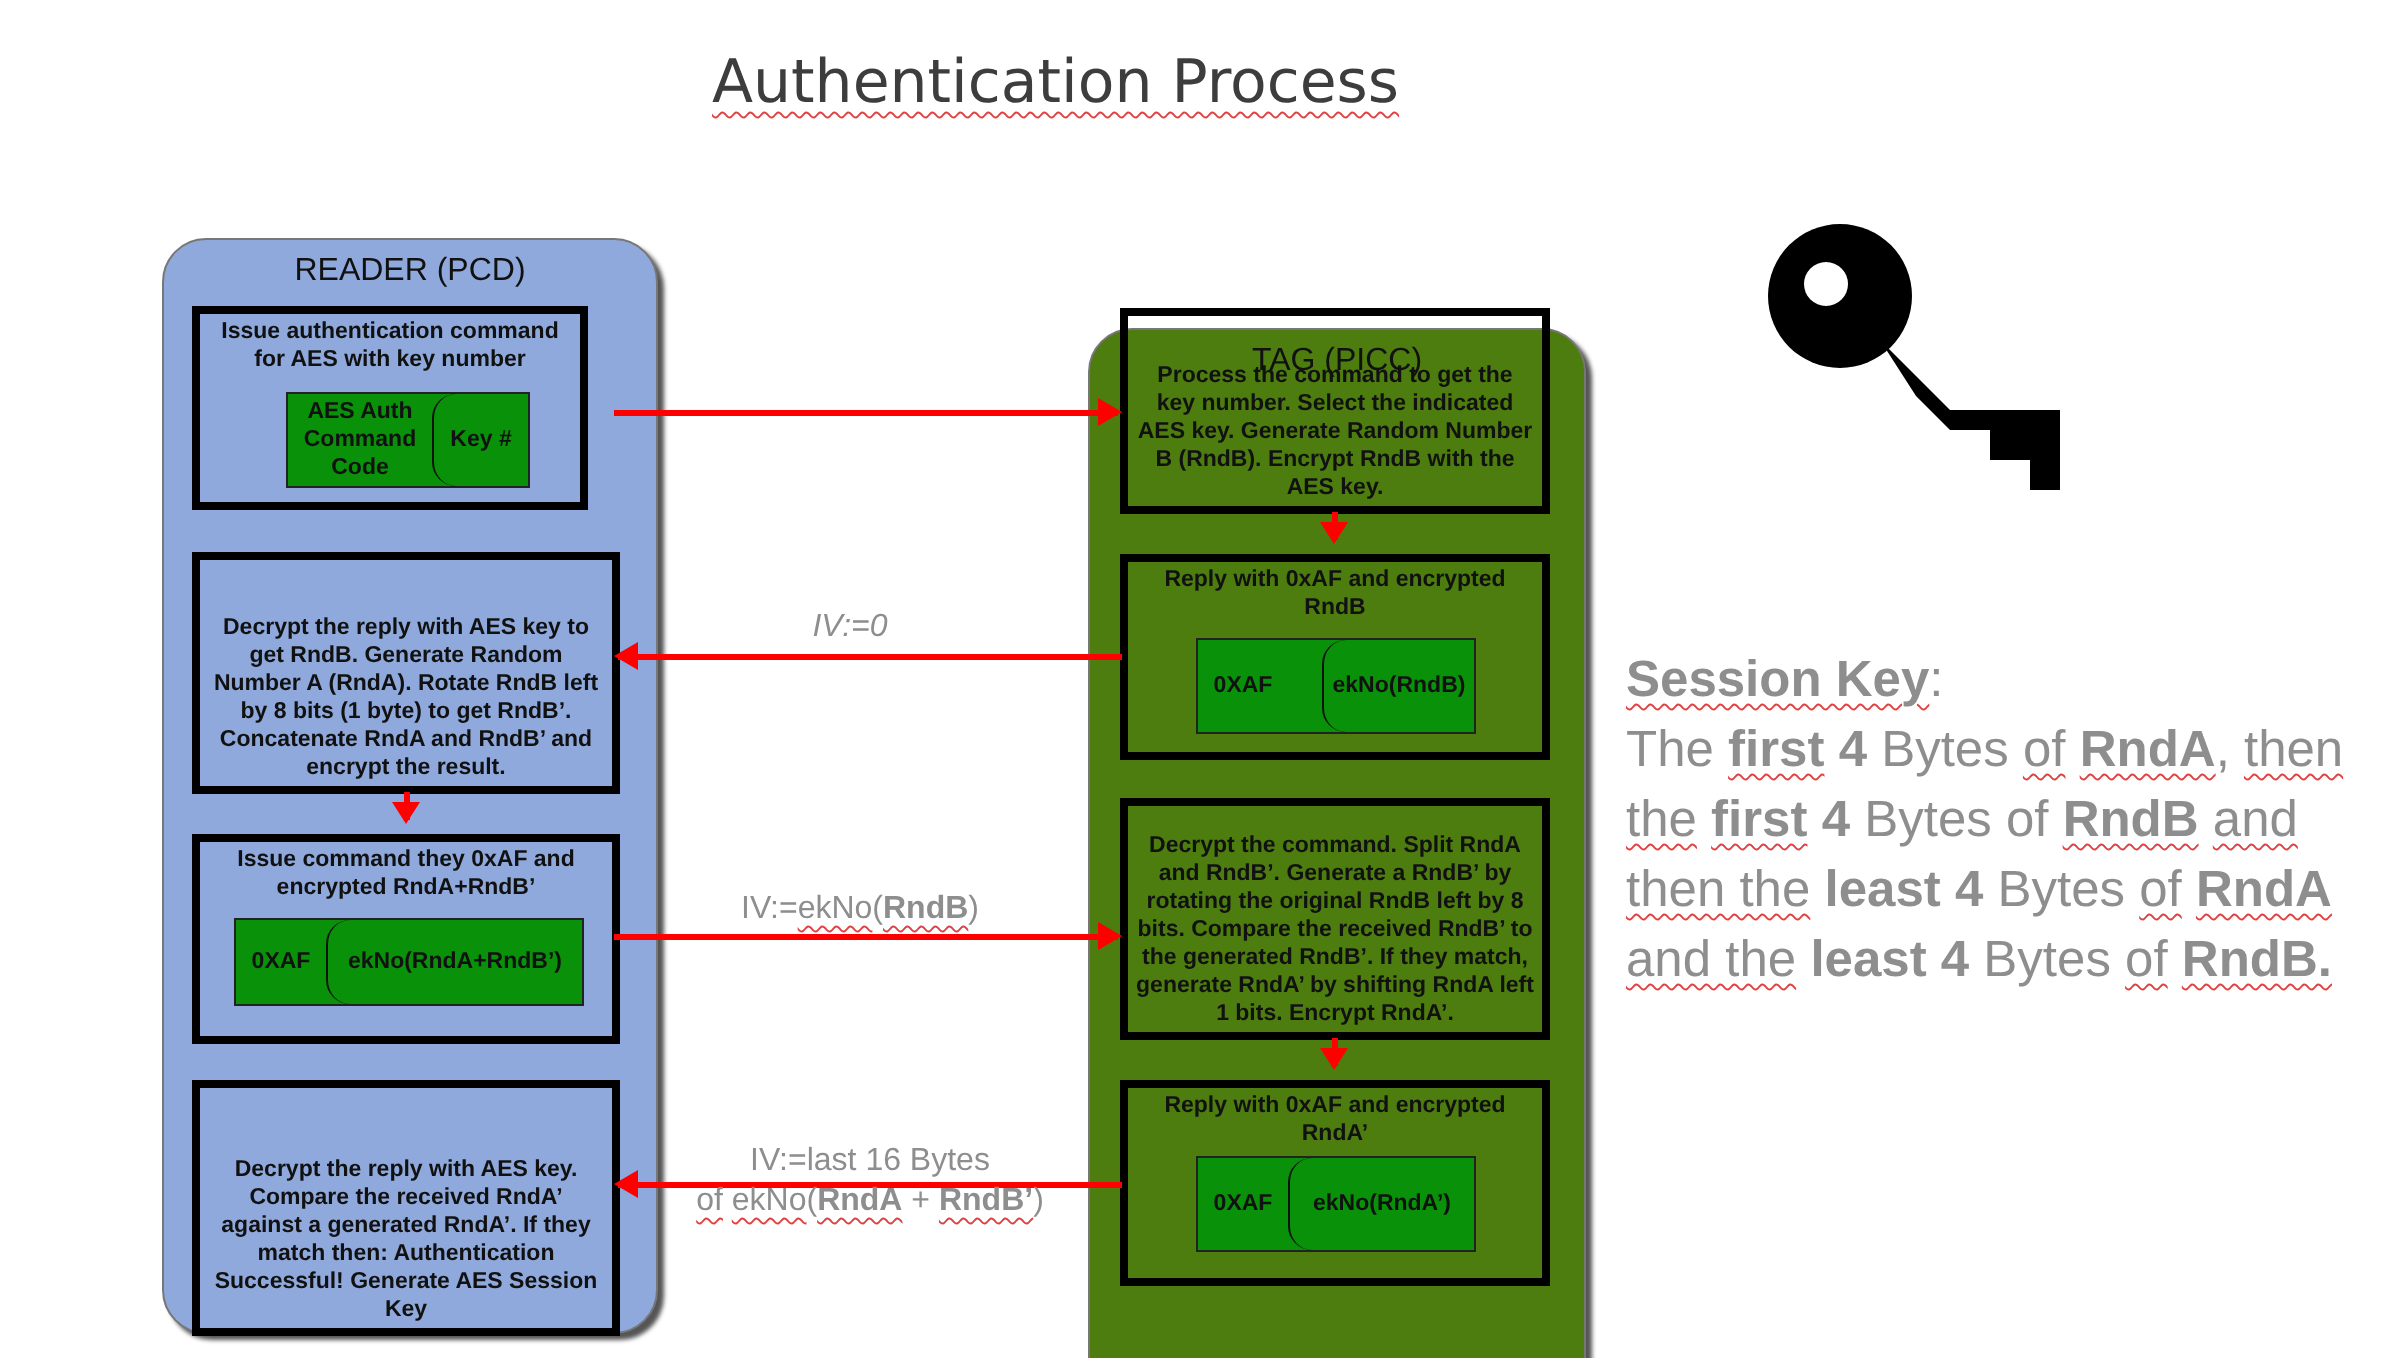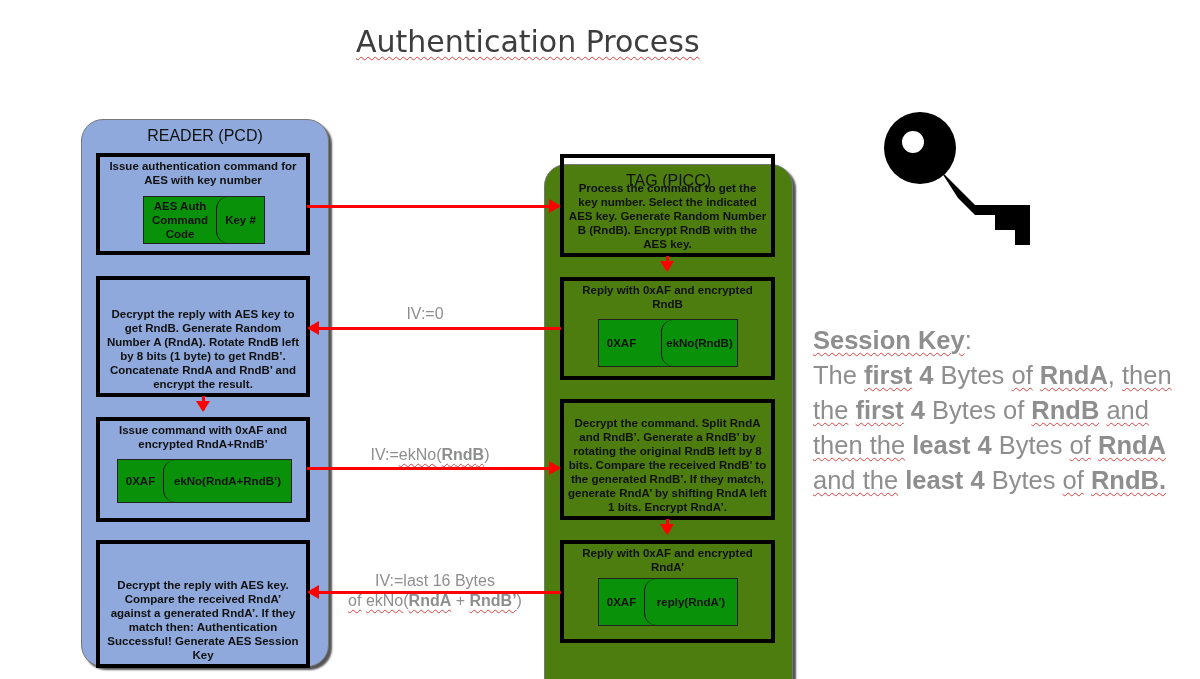--- a/index.html
+++ b/index.html
@@ -29,34 +29,34 @@
 </style>
 </head>
 <body>
 
 <div class="title">Authentication Process</div>
 
 <div class="lane reader">
   <div class="lane-title">READER (PCD)</div>
 </div>
 
-<div class="box" style="left:96px;top:153px;width:214px;height:102px;">
+<div class="box" style="left:96px;top:153px;width:198px;height:102px;">
   <span class="txt">Issue authentication command for AES with key number</span>
 </div>
 <div class="green" style="left:143px;top:196px;width:120px;height:46px;justify-content:center;">
   <div class="cell" style="width:72px;">AES Auth Command Code</div>
   <div class="cell" style="flex:1;">Key #</div>
 </div>
 
 <div class="box center" style="left:96px;top:276px;width:214px;height:121px;">
   <span class="txt">Decrypt the reply with AES key to get RndB. Generate Random Number A (RndA). Rotate RndB left by 8 bits (1 byte) to get RndB’. Concatenate RndA and RndB’ and encrypt the result.</span>
 </div>
 
 <div class="box" style="left:96px;top:417px;width:214px;height:105px;">
-  <span class="txt">Issue command with 0xAF and encrypted RndA+RndB’</span>
+  <span class="txt">Issue command they 0xAF and encrypted RndA+RndB’</span>
 </div>
 <div class="green" style="left:117px;top:459px;width:173px;height:42px;">
   <div class="cell" style="width:45px;">0XAF</div>
   <div class="cell" style="flex:1;">ekNo(RndA+RndB’)</div>
 </div>
 
 <div class="box center" style="left:96px;top:540px;width:214px;height:128px;">
   <span class="txt">Decrypt the reply with AES key. Compare the received RndA’ against a generated RndA’. If they match then: Authentication Successful! Generate AES Session Key</span>
 </div>
 
@@ -78,33 +78,33 @@
 
 <div class="box center" style="left:560px;top:399px;width:215px;height:121px;">
   <span class="txt">Decrypt the command. Split RndA and RndB’. Generate a RndB’ by rotating the original RndB left by 8 bits. Compare the received RndB’ to the generated RndB’. If they match, generate RndA’ by shifting RndA left 1 bits. Encrypt RndA’.</span>
 </div>
 
 <div class="box" style="left:560px;top:540px;width:215px;height:103px;">
   <span class="txt">Reply with 0xAF and encrypted RndA’</span>
 </div>
 <div class="green" style="left:598px;top:578px;width:138px;height:46px;">
   <div class="cell" style="width:45px;">0XAF</div>
-  <div class="cell" style="flex:1;">reply(RndA’)</div>
+  <div class="cell" style="flex:1;">ekNo(RndA’)</div>
 </div>
 
 <div class="arrow right" style="left:307px;top:205px;width:252px;"></div>
 <div class="arrow left" style="left:309px;top:327px;width:252px;"></div>
 <div class="arrow right" style="left:307px;top:467px;width:252px;"></div>
 <div class="arrow left" style="left:309px;top:591px;width:252px;"></div>
 
 <div class="varrow" style="left:202px;top:396px;height:14px;"></div>
 <div class="varrow" style="left:666px;top:256px;height:14px;"></div>
 <div class="varrow" style="left:666px;top:519px;height:14px;"></div>
 
-<div class="iv" style="left:380px;top:304px;width:90px;">IV:=0</div>
+<div class="iv" style="left:380px;top:304px;width:90px;font-style:italic;">IV:=0</div>
 <div class="iv" style="left:340px;top:445px;width:180px;">
   <span>IV:=</span><span class="wavy">ekNo</span><span>(</span><b class="wavy">RndB</b><span>)</span>
 </div>
 <div class="iv" style="left:325px;top:571px;width:220px;">
   <div>IV:=last 16 Bytes</div>
   <div><span class="wavy">of</span> <span class="wavy">ekNo</span><span>(</span><b class="wavy">RndA</b><span style="white-space:pre;"> + </span><b class="wavy">RndB’</b><span>)</span></div>
 </div>
 
 <svg class="key-icon" viewBox="0 0 160 160">
   <circle cx="40" cy="48" r="36" fill="#000"></circle>

